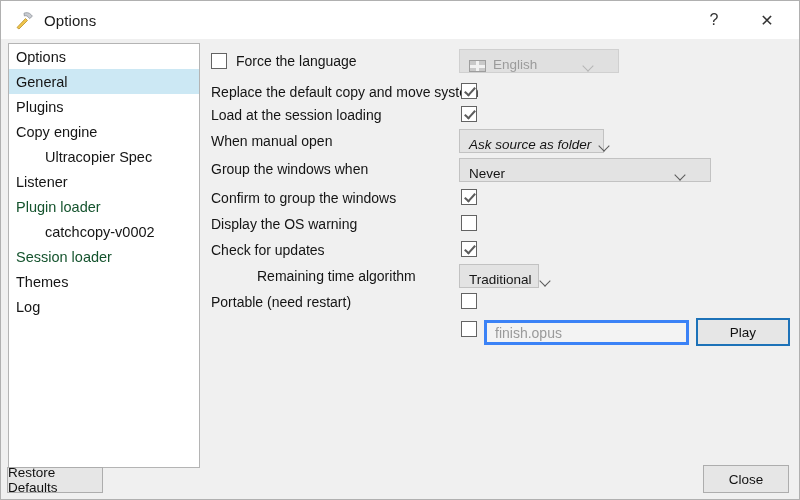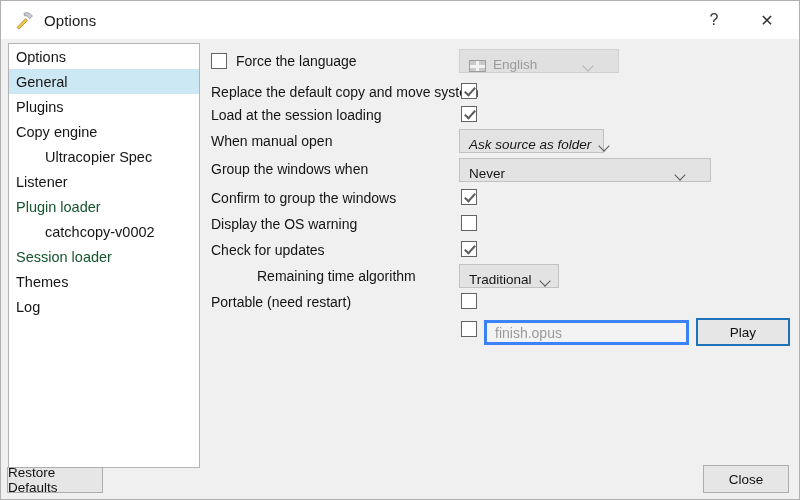--- a/index.html
+++ b/index.html
@@ -282,21 +282,21 @@
       <div class="cb" style="position:absolute;top:176px;left:252px;"></div>
 
       <div class="row" style="top:198px;left:2px;">
         <div class="lbl">Check for updates</div>
       </div>
       <div class="cb checked" style="position:absolute;top:202px;left:252px;"></div>
 
       <div class="row" style="top:224px;left:2px;margin-left:46px;">
         <div class="lbl">Remaining time algorithm</div>
       </div>
-      <div class="combo" style="position:absolute;top:225px;left:250px;width:100px;">
+      <div class="combo" style="position:absolute;top:225px;left:250px;width:80px;">
         <span class="txt">Traditional</span>
         <span class="chev"></span>
       </div>
 
       <div class="row" style="top:250px;left:2px;">
         <div class="lbl">Portable (need restart)</div>
       </div>
       <div class="cb" style="position:absolute;top:254px;left:252px;"></div>
 
       <div class="cb" style="position:absolute;top:282px;left:252px;"></div>

